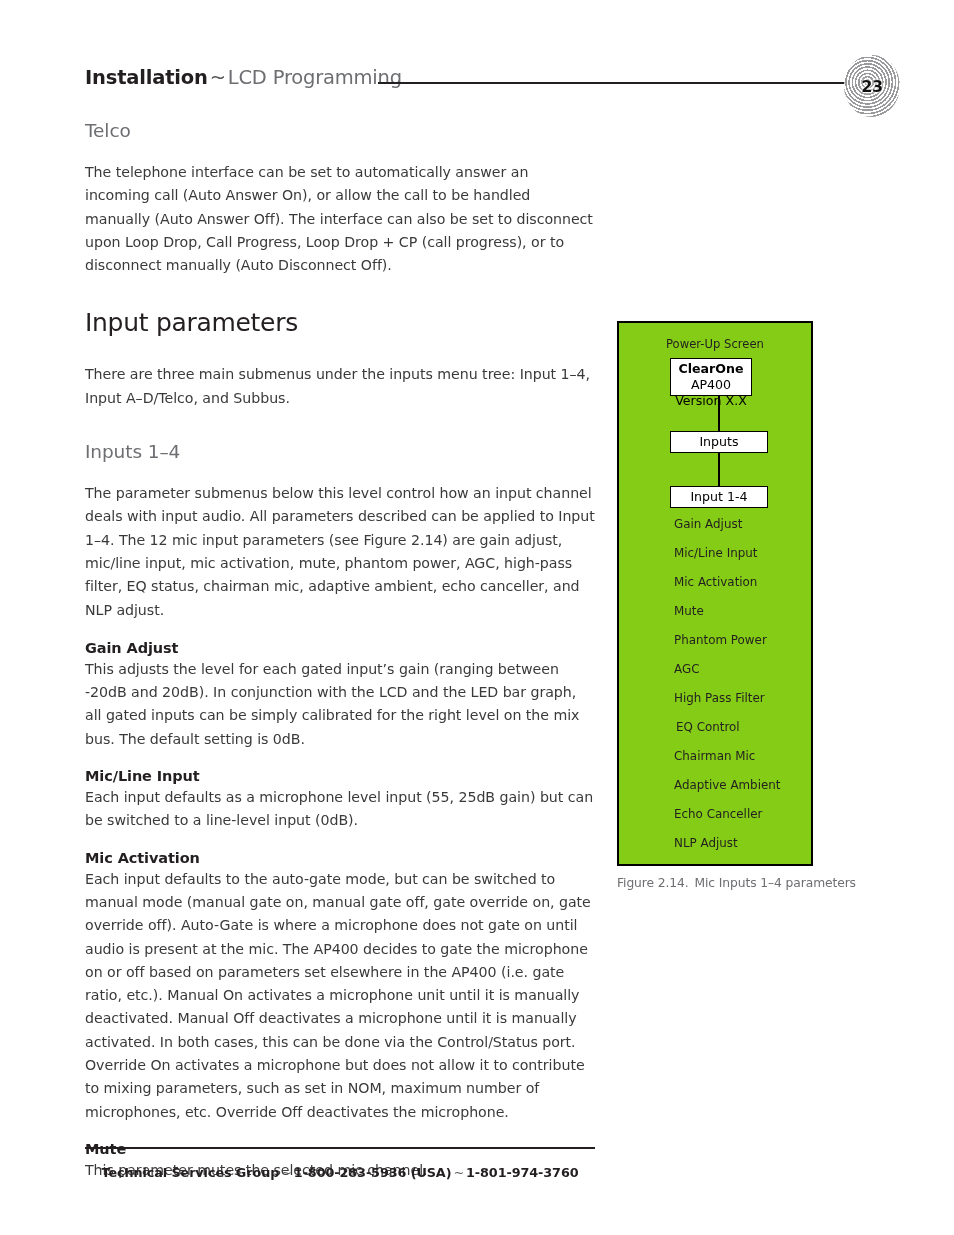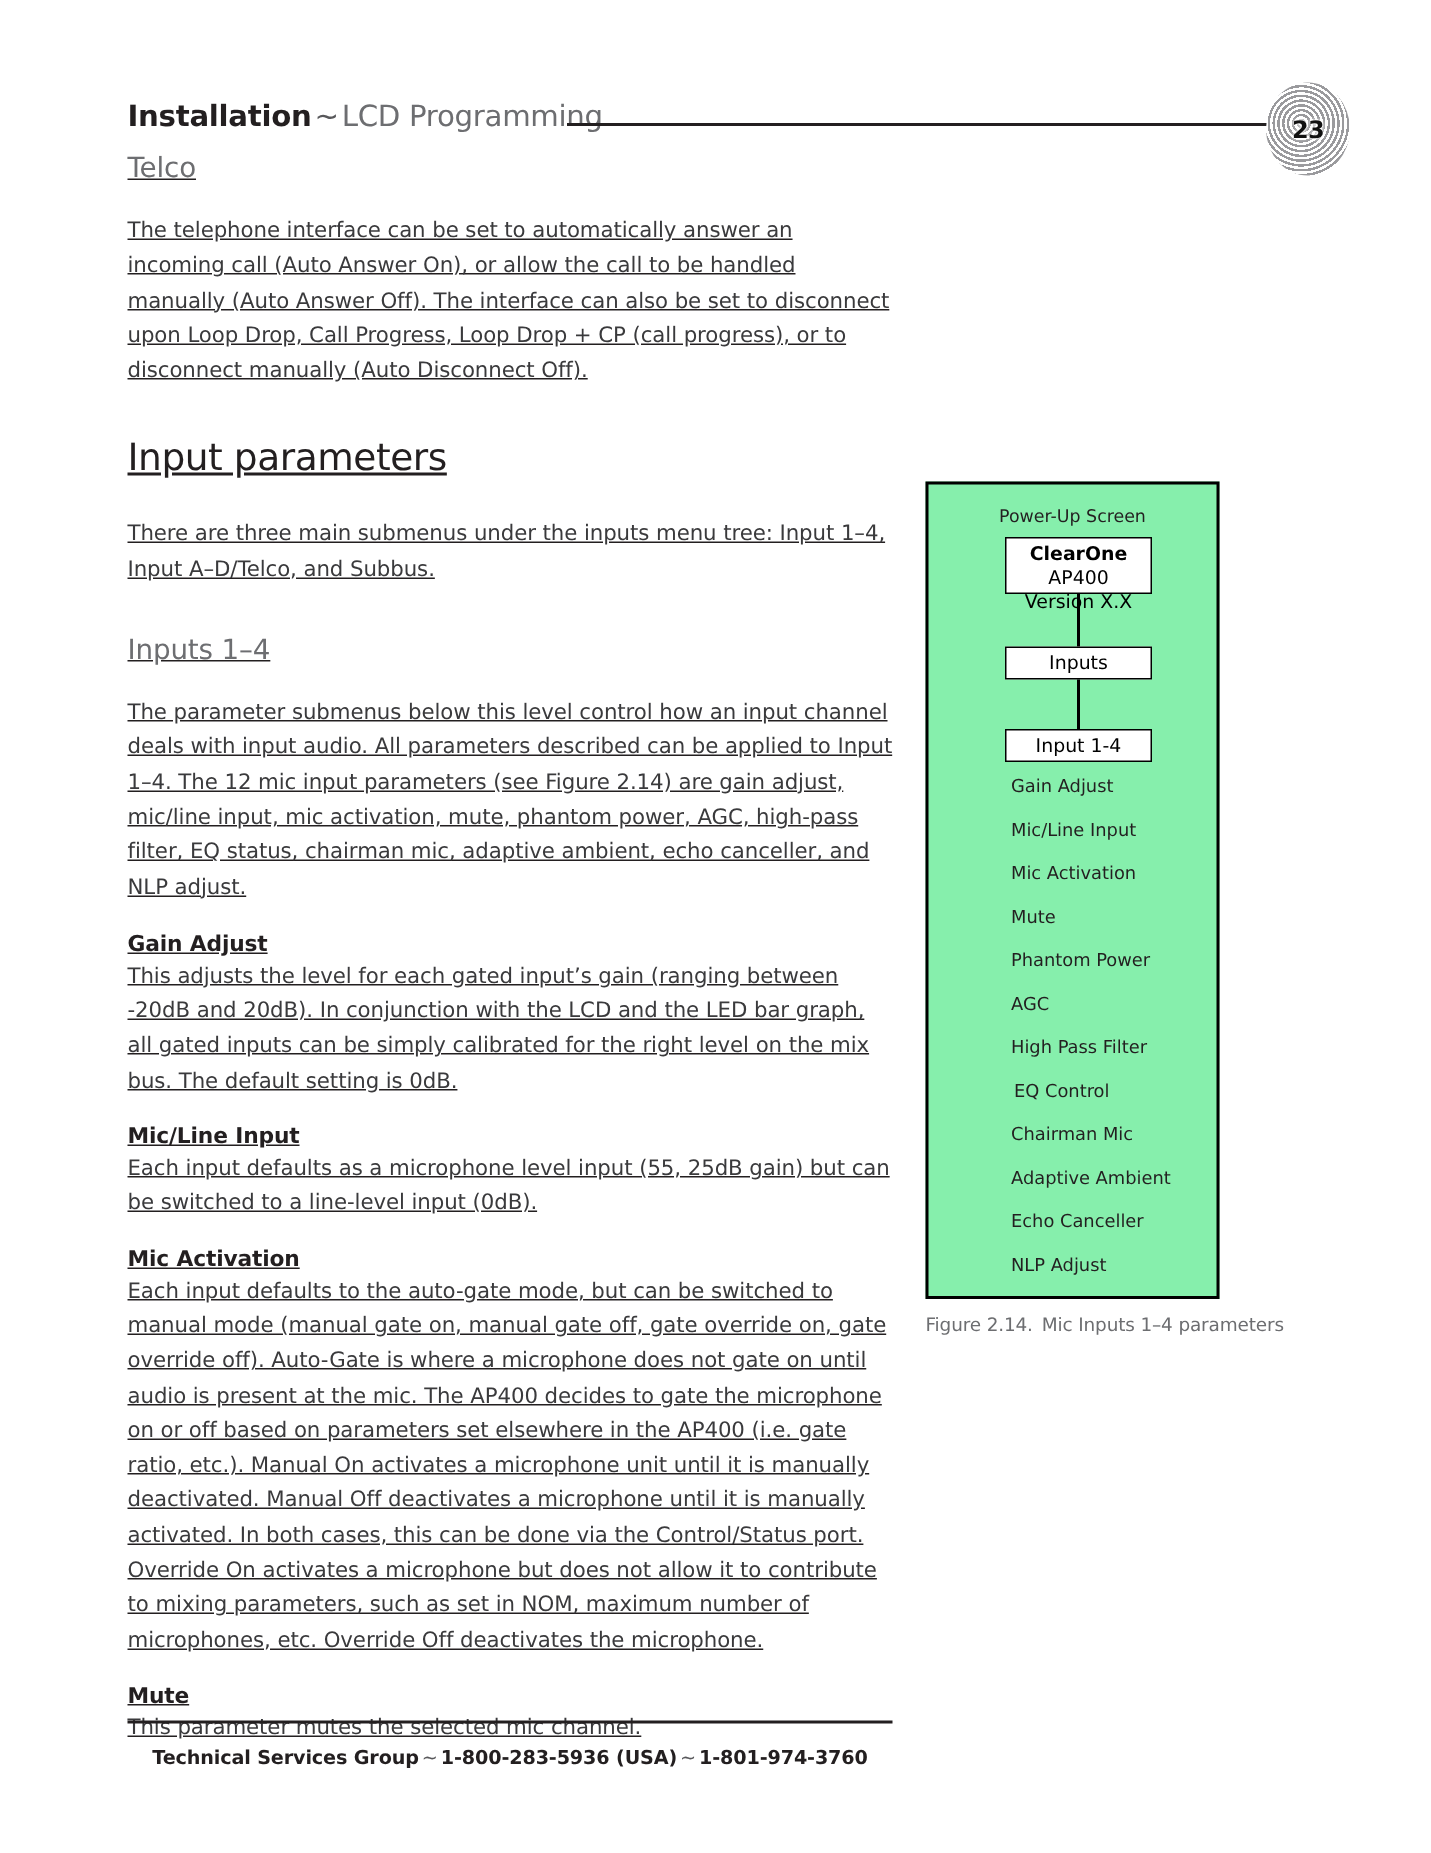--- a/index.html
+++ b/index.html
@@ -85,23 +85,22 @@
     font-weight: bold;
     color: #111111;
     letter-spacing: -0.5px;
     text-shadow: 0 0 3px #fff, 0 0 2px #fff, 0 0 1px #fff;
   }
 
   
   #body-col {
     position: absolute;
     left: 85px;
-    top: 102px;
+    top: 120px;
     width: 510px;
-    text-decoration: underline;
   }
 
   h2.sub-head {
     margin: 0 0 20px 0;
     font-size: 18.5px;
     font-weight: normal;
     color: #6d6e71;
     letter-spacing: -0.1px;
   }
   h1.big-head {
@@ -138,21 +137,21 @@
     left: 617px;
     top: 321px;
     width: 196px;
   }
   #figure-frame {
     position: relative;
     box-sizing: border-box;
     width: 196px;
     height: 545px;
     border: 2px solid #000000;
-    background: #86efac;
+    background: #84cc16;
     font-family: "DejaVu Sans", "Liberation Sans", sans-serif;
   }
   .fig-label {
     position: absolute;
     width: 100%;
     text-align: center;
     font-size: 11.6px;
     color: #231f20;
   }
   .fig-box {
@@ -267,21 +266,21 @@
     <h3 class="run-in">Mute</h3>
     <p class="body">This parameter mutes the selected mic channel.</p>
 
   </div>
 
   <div id="figure">
     <div id="figure-frame">
 
       <div class="fig-label" style="top:14px;">Power-Up Screen</div>
 
-      <div class="fig-box" style="left:51px; top:35px; width:98px; height:38px;">
+      <div class="fig-box" style="left:51px; top:35px; width:82px; height:38px;">
         <div><span class="b-strong">ClearOne</span> <span>AP400</span></div>
         <div>Version X.X</div>
       </div>
 
       <div class="fig-connector" style="left:99px; top:73px; height:45px;"></div>
 
       <div class="fig-box" style="left:51px; top:108px; width:98px; height:22px;">Inputs</div>
 
       <div class="fig-connector" style="left:99px; top:130px; height:37px;"></div>
 

